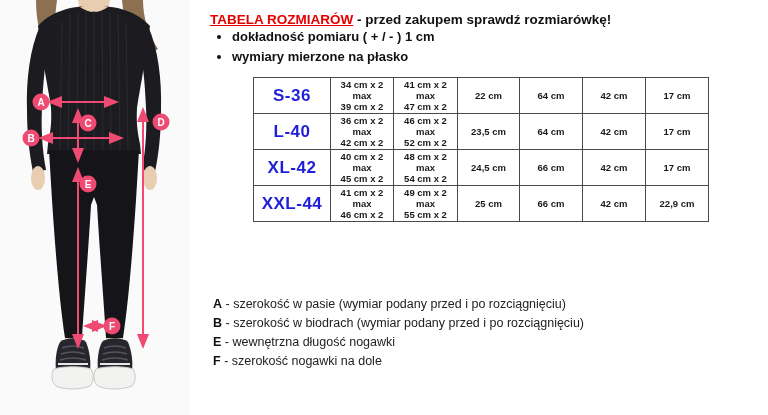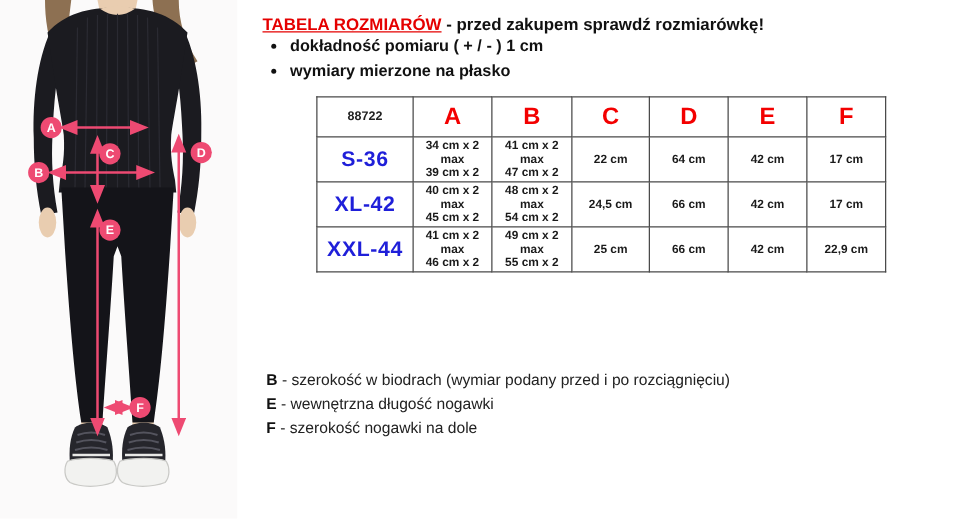--- a/index.html
+++ b/index.html
@@ -151,43 +151,47 @@
   <colgroup>
     <col style="width:77px">
       <col style="width:63px">
       <col style="width:64px">
     <col style="width:62px">
       <col style="width:63px">
       <col style="width:63px">
       <col style="width:63px">
   </colgroup>
   <tbody>
-      <tr class="head">
-    <th class="code">88722</th>
-    <th class="col">A</th>
-    <th class="col">B</th>
-    <th class="col">C</th>
-    <th class="col">D</th>
-    <th class="col">E</th>
-    <th class="col">F</th>
-  </tr>
   <tr class="row">
     <td class="size">S-36</td>
     <td class="val multi">34 cm x 2
 max
 39 cm x 2</td>
     <td class="val multi">41 cm x 2
 max
 47 cm x 2</td>
     <td class="val">22 cm</td>
     <td class="val">64 cm</td>
     <td class="val">42 cm</td>
     <td class="val">17 cm</td>
   </tr>
   <tr class="row">
+    <td class="size">L-40</td>
+    <td class="val multi">36 cm x 2
+max
+42 cm x 2</td>
+    <td class="val multi">46 cm x 2
+max
+52 cm x 2</td>
+    <td class="val">23,5 cm</td>
+    <td class="val">64 cm</td>
+    <td class="val">42 cm</td>
+    <td class="val">17 cm</td>
+  </tr>
+  <tr class="row">
     <td class="size">XL-42</td>
     <td class="val multi">40 cm x 2
 max
 45 cm x 2</td>
     <td class="val multi">48 cm x 2
 max
 54 cm x 2</td>
     <td class="val">24,5 cm</td>
     <td class="val">66 cm</td>
     <td class="val">42 cm</td>
@@ -203,16 +207,17 @@
 55 cm x 2</td>
     <td class="val">25 cm</td>
     <td class="val">66 cm</td>
     <td class="val">42 cm</td>
     <td class="val">22,9 cm</td>
   </tr>
 </tbody>
   </table>
 
 <div class="legend">
+  <div class="legend-row"><b>A</b> <span>- szerokość w pasie (wymiar podany przed i po rozciągnięciu)</span></div>
   <div class="legend-row"><b>B</b> <span>- szerokość w biodrach (wymiar podany przed i po rozciągnięciu)</span></div>
   <div class="legend-row"><b>E</b> <span>- wewnętrzna długość nogawki</span></div>
   <div class="legend-row"><b>F</b> <span>- szerokość nogawki na dole</span></div>
 </div>
 
 </body></html>

